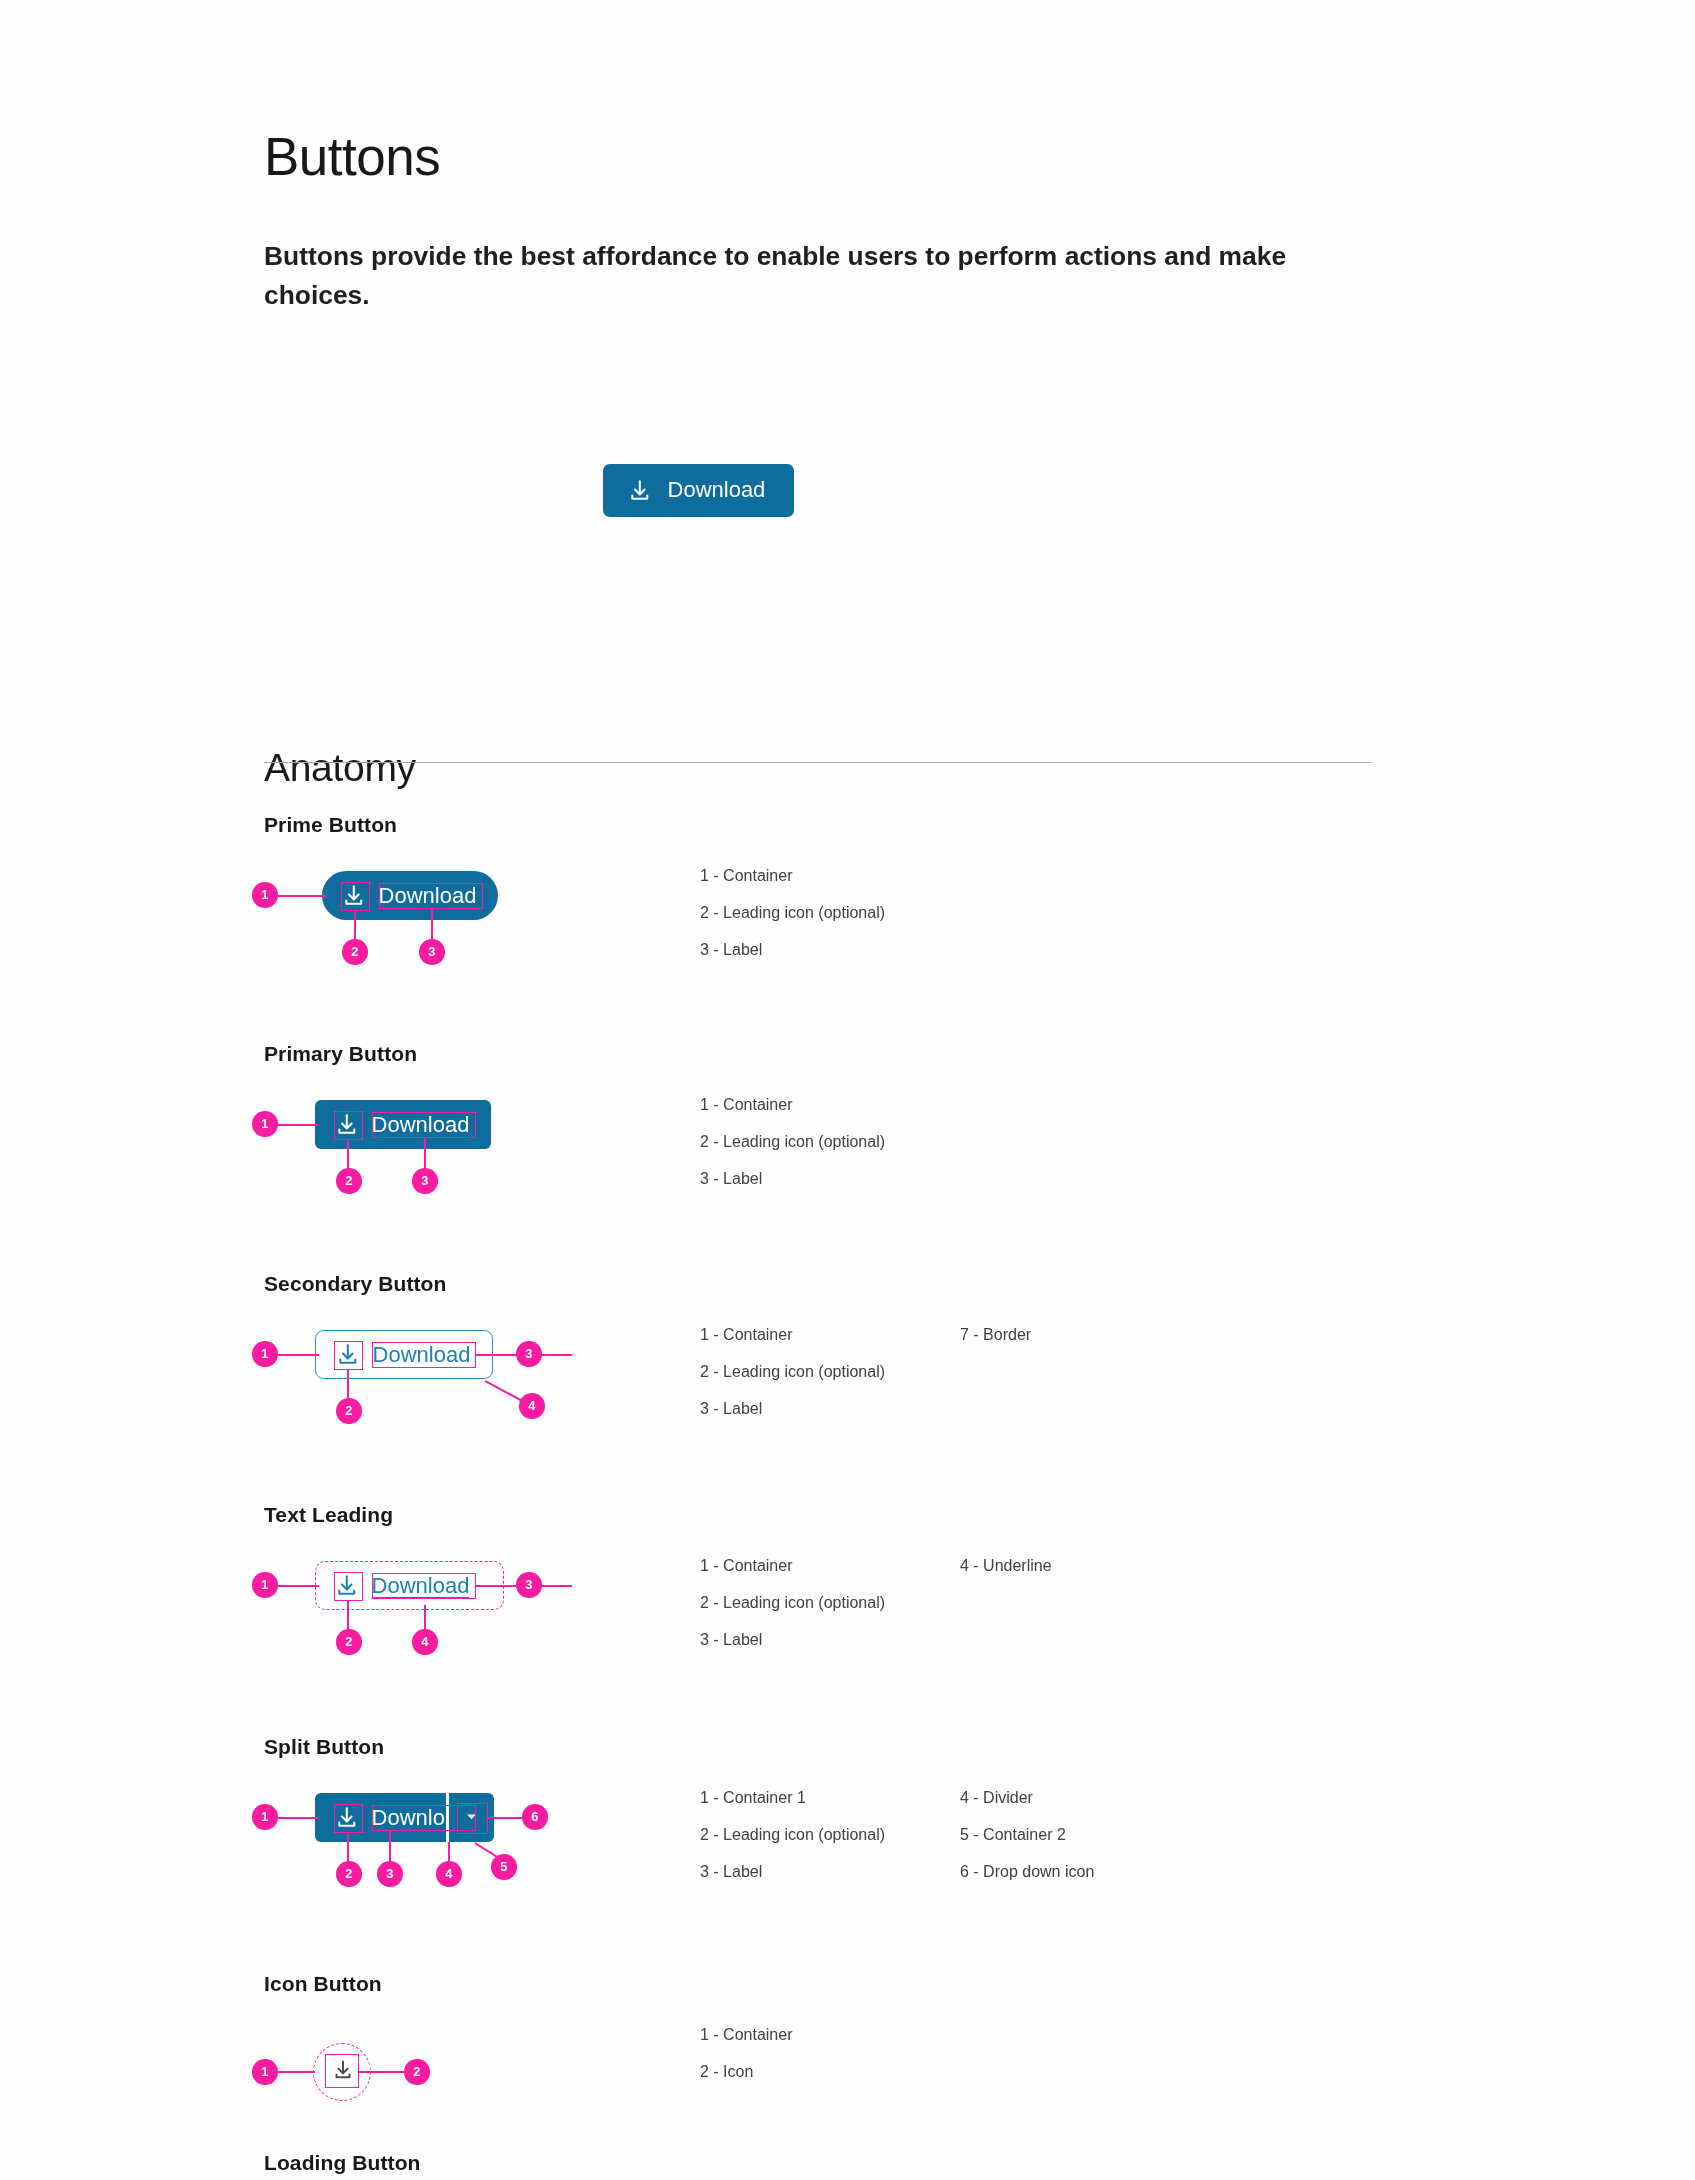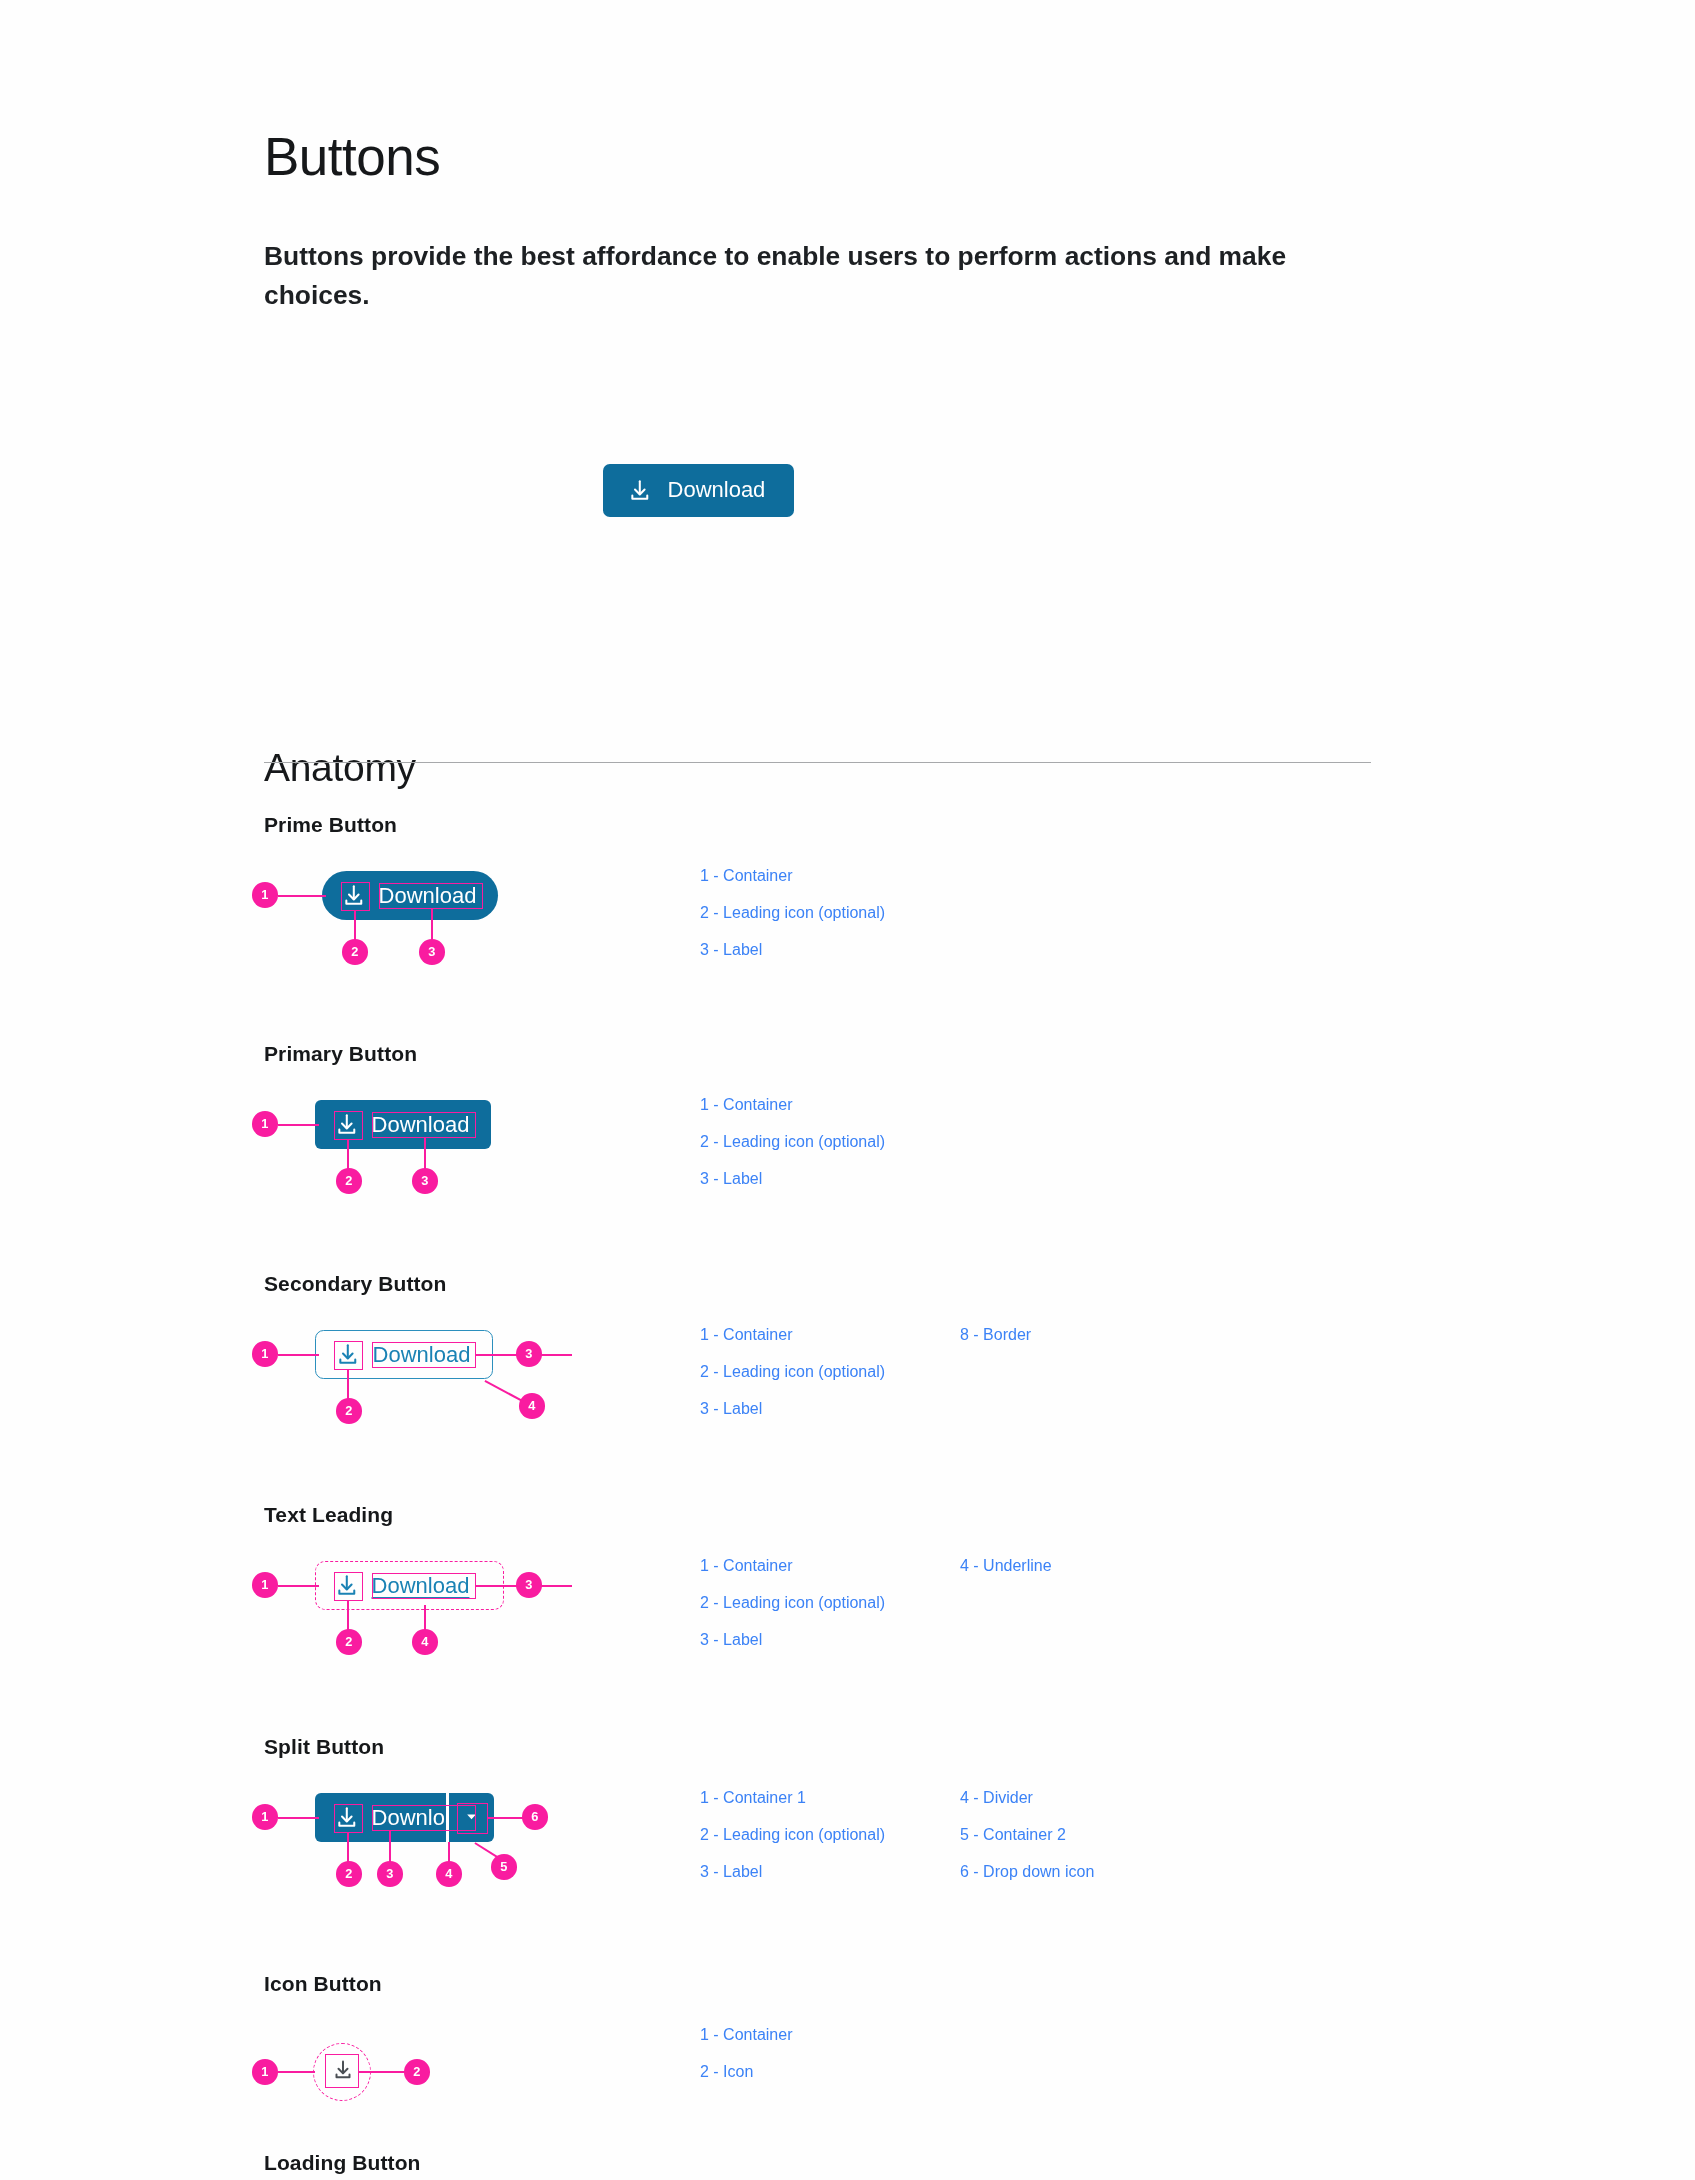--- a/index.html
+++ b/index.html
@@ -106,21 +106,21 @@
     left: 700px;
     top: 44px;
     width: 767px;
     display: grid;
     grid-template-columns: 260px 260px;
     column-gap: 0px;
     row-gap: 0px;
   }
   .legend-item {
     font-size: 16px;
-    color: #3b82f6;
+    color: #404040;
     line-height: 37px;
     white-space: nowrap;
   }
 
   
   .marker {
     position: absolute;
     width: 25.6px; height: 25.6px;
     border-radius: 50%;
     background: #f91ca0;
@@ -332,21 +332,21 @@
       <div class="lead diag" style="left:221px; top:69px; width:48px; transform:rotate(28deg);"></div>
 
       <div class="marker" style="left:-12px; top:30px;">1</div>
       <div class="marker" style="left:72px; top:87px;">2</div>
       <div class="marker" style="left:252px; top:30px;">3</div>
       <div class="marker" style="left:255px; top:82px;">4</div>
     </div>
 
     <div class="legend">
       <div class="legend-item">1 - Container</div>
-      <div class="legend-item">8 - Border</div>
+      <div class="legend-item">7 - Border</div>
       <div class="legend-item">2 - Leading icon (optional)</div>
       <div></div>
       <div class="legend-item">3 - Label</div>
       <div></div>
     </div>
   </div>
 
   <div class="anatomy-block" style="top:1503px;">
     <div class="block-title">Text Leading</div>
 

